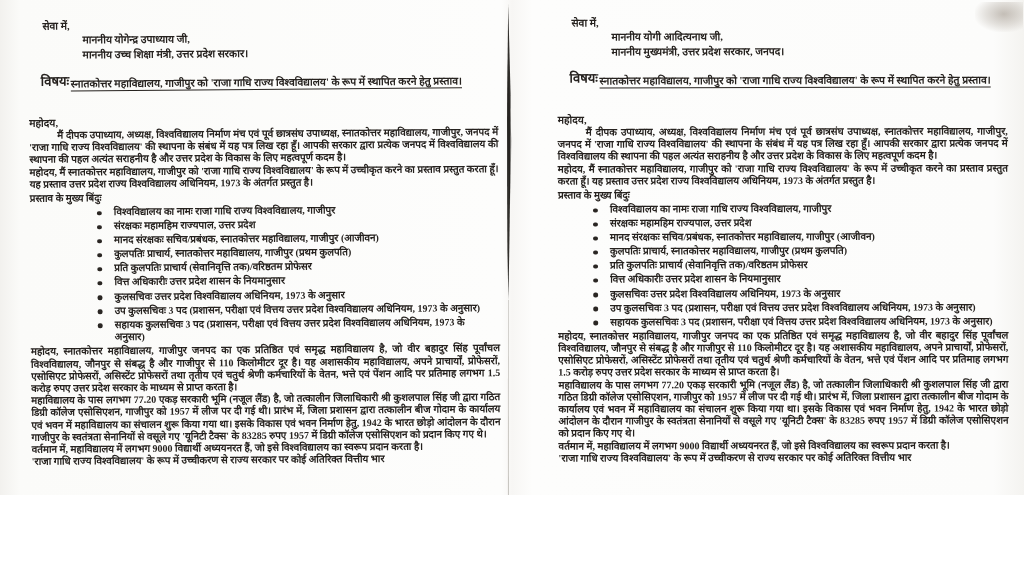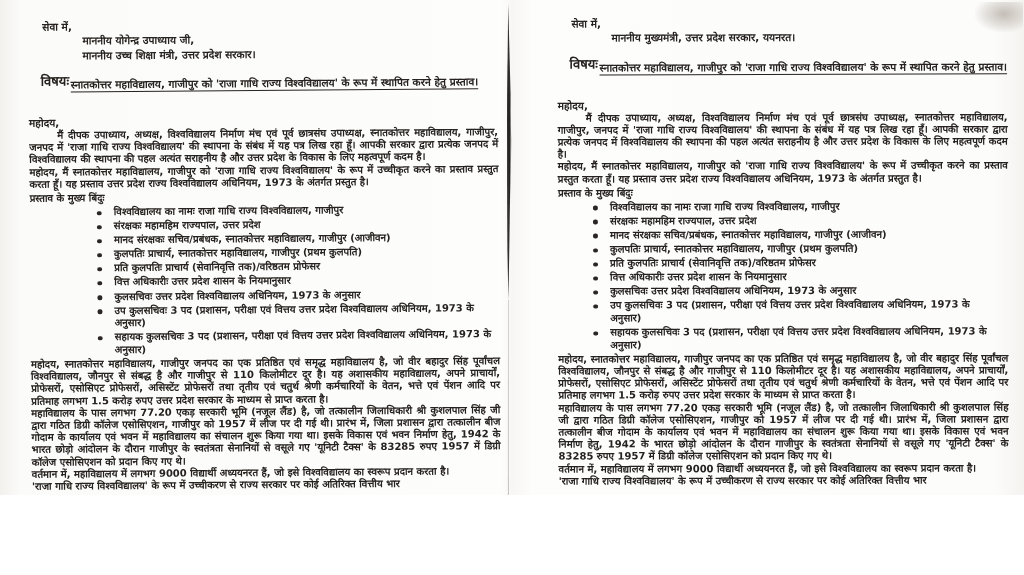--- a/index.html
+++ b/index.html
@@ -4,20 +4,21 @@
 <style>
   html,body{margin:0;padding:0;}
   body{
     width:1024px;height:575px;overflow:hidden;
     background:#ffffff;
     font-family:"DejaVu Sans",sans-serif;
   }
   .photo{
     position:relative;width:1024px;height:495px;overflow:hidden;
     background:linear-gradient(90deg,#f2f1ee 0,#fbfbf9 2%,#fdfdfc 49%,#f7f6f4 50%,#fdfdfc 52%,#fcfcfb 97%,#f4f3f0 100%);
+    font-family:Liberation Serif, serif;
   }
   .page{
     position:absolute;top:0;height:575px;overflow:hidden;
     color:#26221f;
   }
   .page-inner{transform-origin:50% 50%;}
   .page-left{left:0;width:507px;}
   .page-left .page-inner{padding:18px 8px 0 30px;transform:rotate(-0.45deg);}
   .page-right{left:512px;width:512px;}
   .page-right .page-inner{padding:16px 16px 0 46px;transform:rotate(-0.15deg);}
@@ -101,21 +102,22 @@
       <p class="para">महाविद्यालय के पास लगभग 77.20 एकड़ सरकारी भूमि (नजूल लैंड) है, जो तत्कालीन जिलाधिकारी श्री कुशलपाल सिंह जी द्वारा गठित डिग्री कॉलेज एसोसिएशन, गाजीपुर को 1957 में लीज पर दी गई थी। प्रारंभ में, जिला प्रशासन द्वारा तत्कालीन बीज गोदाम के कार्यालय एवं भवन में महाविद्यालय का संचालन शुरू किया गया था। इसके विकास एवं भवन निर्माण हेतु, 1942 के भारत छोड़ो आंदोलन के दौरान गाजीपुर के स्वतंत्रता सेनानियों से वसूले गए 'यूनिटी टैक्स' के 83285 रुपए 1957 में डिग्री कॉलेज एसोसिएशन को प्रदान किए गए थे।</p>
       <p class="para">वर्तमान में, महाविद्यालय में लगभग 9000 विद्यार्थी अध्ययनरत हैं, जो इसे विश्वविद्यालय का स्वरूप प्रदान करता है।</p>
       <p class="para">'राजा गाधि राज्य विश्वविद्यालय' के रूप में उच्चीकरण से राज्य सरकार पर कोई अतिरिक्त वित्तीय भार</p>
     </div>
   </div>
 
   <div class="page page-right">
     <div class="page-inner">
       <div class="salutation">सेवा में,</div>
       <div class="addressee">
-        <div class="addressee-line">माननीय मुख्यमंत्री, उत्तर प्रदेश सरकार, ययनरत।</div>
+        <div class="addressee-line">माननीय योगी आदित्यनाथ जी,</div>
+        <div class="addressee-line">माननीय मुख्यमंत्री, उत्तर प्रदेश सरकार, जनपद।</div>
       </div>
       <div class="subject">
         <span class="subject-label">विषयः</span>
         <span class="subject-text">स्नातकोत्तर महाविद्यालय, गाजीपुर को 'राजा गाधि राज्य विश्वविद्यालय' के रूप में स्थापित करने हेतु प्रस्ताव।</span>
       </div>
       <div class="greeting">महोदय,</div>
       <p class="para indent">मैं दीपक उपाध्याय, अध्यक्ष, विश्वविद्यालय निर्माण मंच एवं पूर्व छात्रसंघ उपाध्यक्ष, स्नातकोत्तर महाविद्यालय, गाजीपुर, जनपद में 'राजा गाधि राज्य विश्वविद्यालय' की स्थापना के संबंध में यह पत्र लिख रहा हूँ। आपकी सरकार द्वारा प्रत्येक जनपद में विश्वविद्यालय की स्थापना की पहल अत्यंत सराहनीय है और उत्तर प्रदेश के विकास के लिए महत्वपूर्ण कदम है।</p>
       <p class="para">महोदय, मैं स्नातकोत्तर महाविद्यालय, गाजीपुर को 'राजा गाधि राज्य विश्वविद्यालय' के रूप में उच्चीकृत करने का प्रस्ताव प्रस्तुत करता हूँ। यह प्रस्ताव उत्तर प्रदेश राज्य विश्वविद्यालय अधिनियम, 1973 के अंतर्गत प्रस्तुत है।</p>
       <div class="list-heading">प्रस्ताव के मुख्य बिंदुः</div>
       <ul class="bullets">

